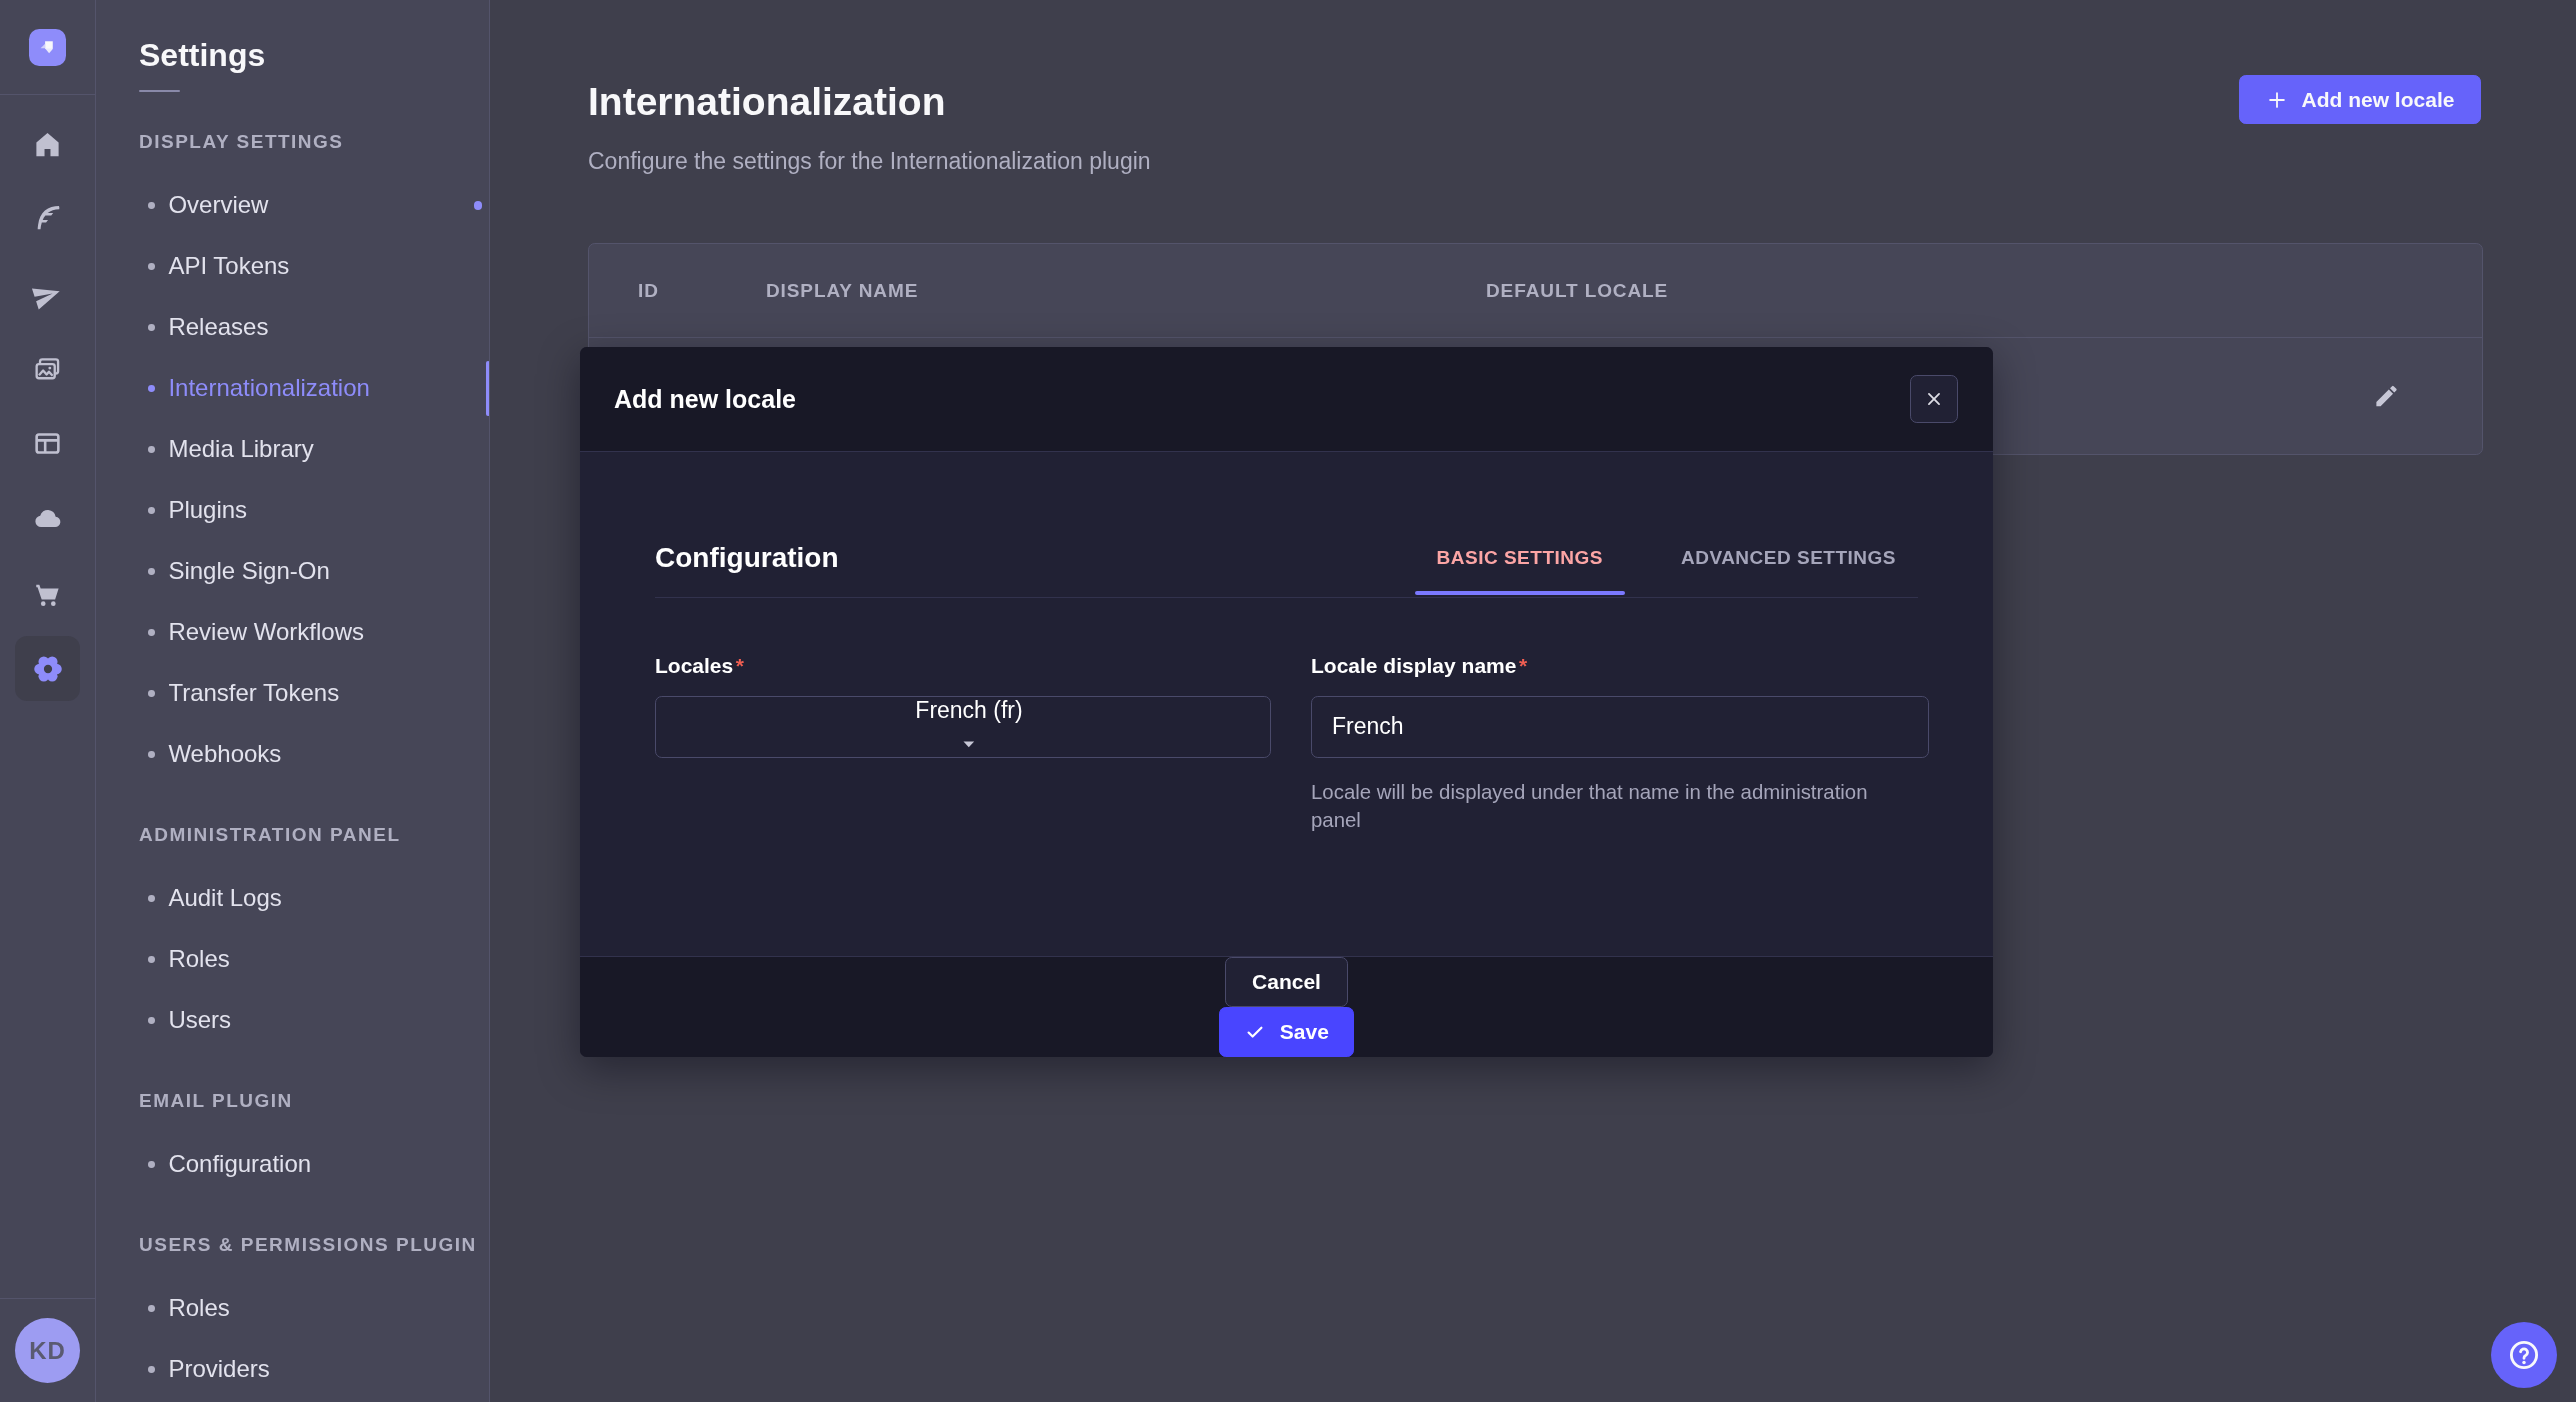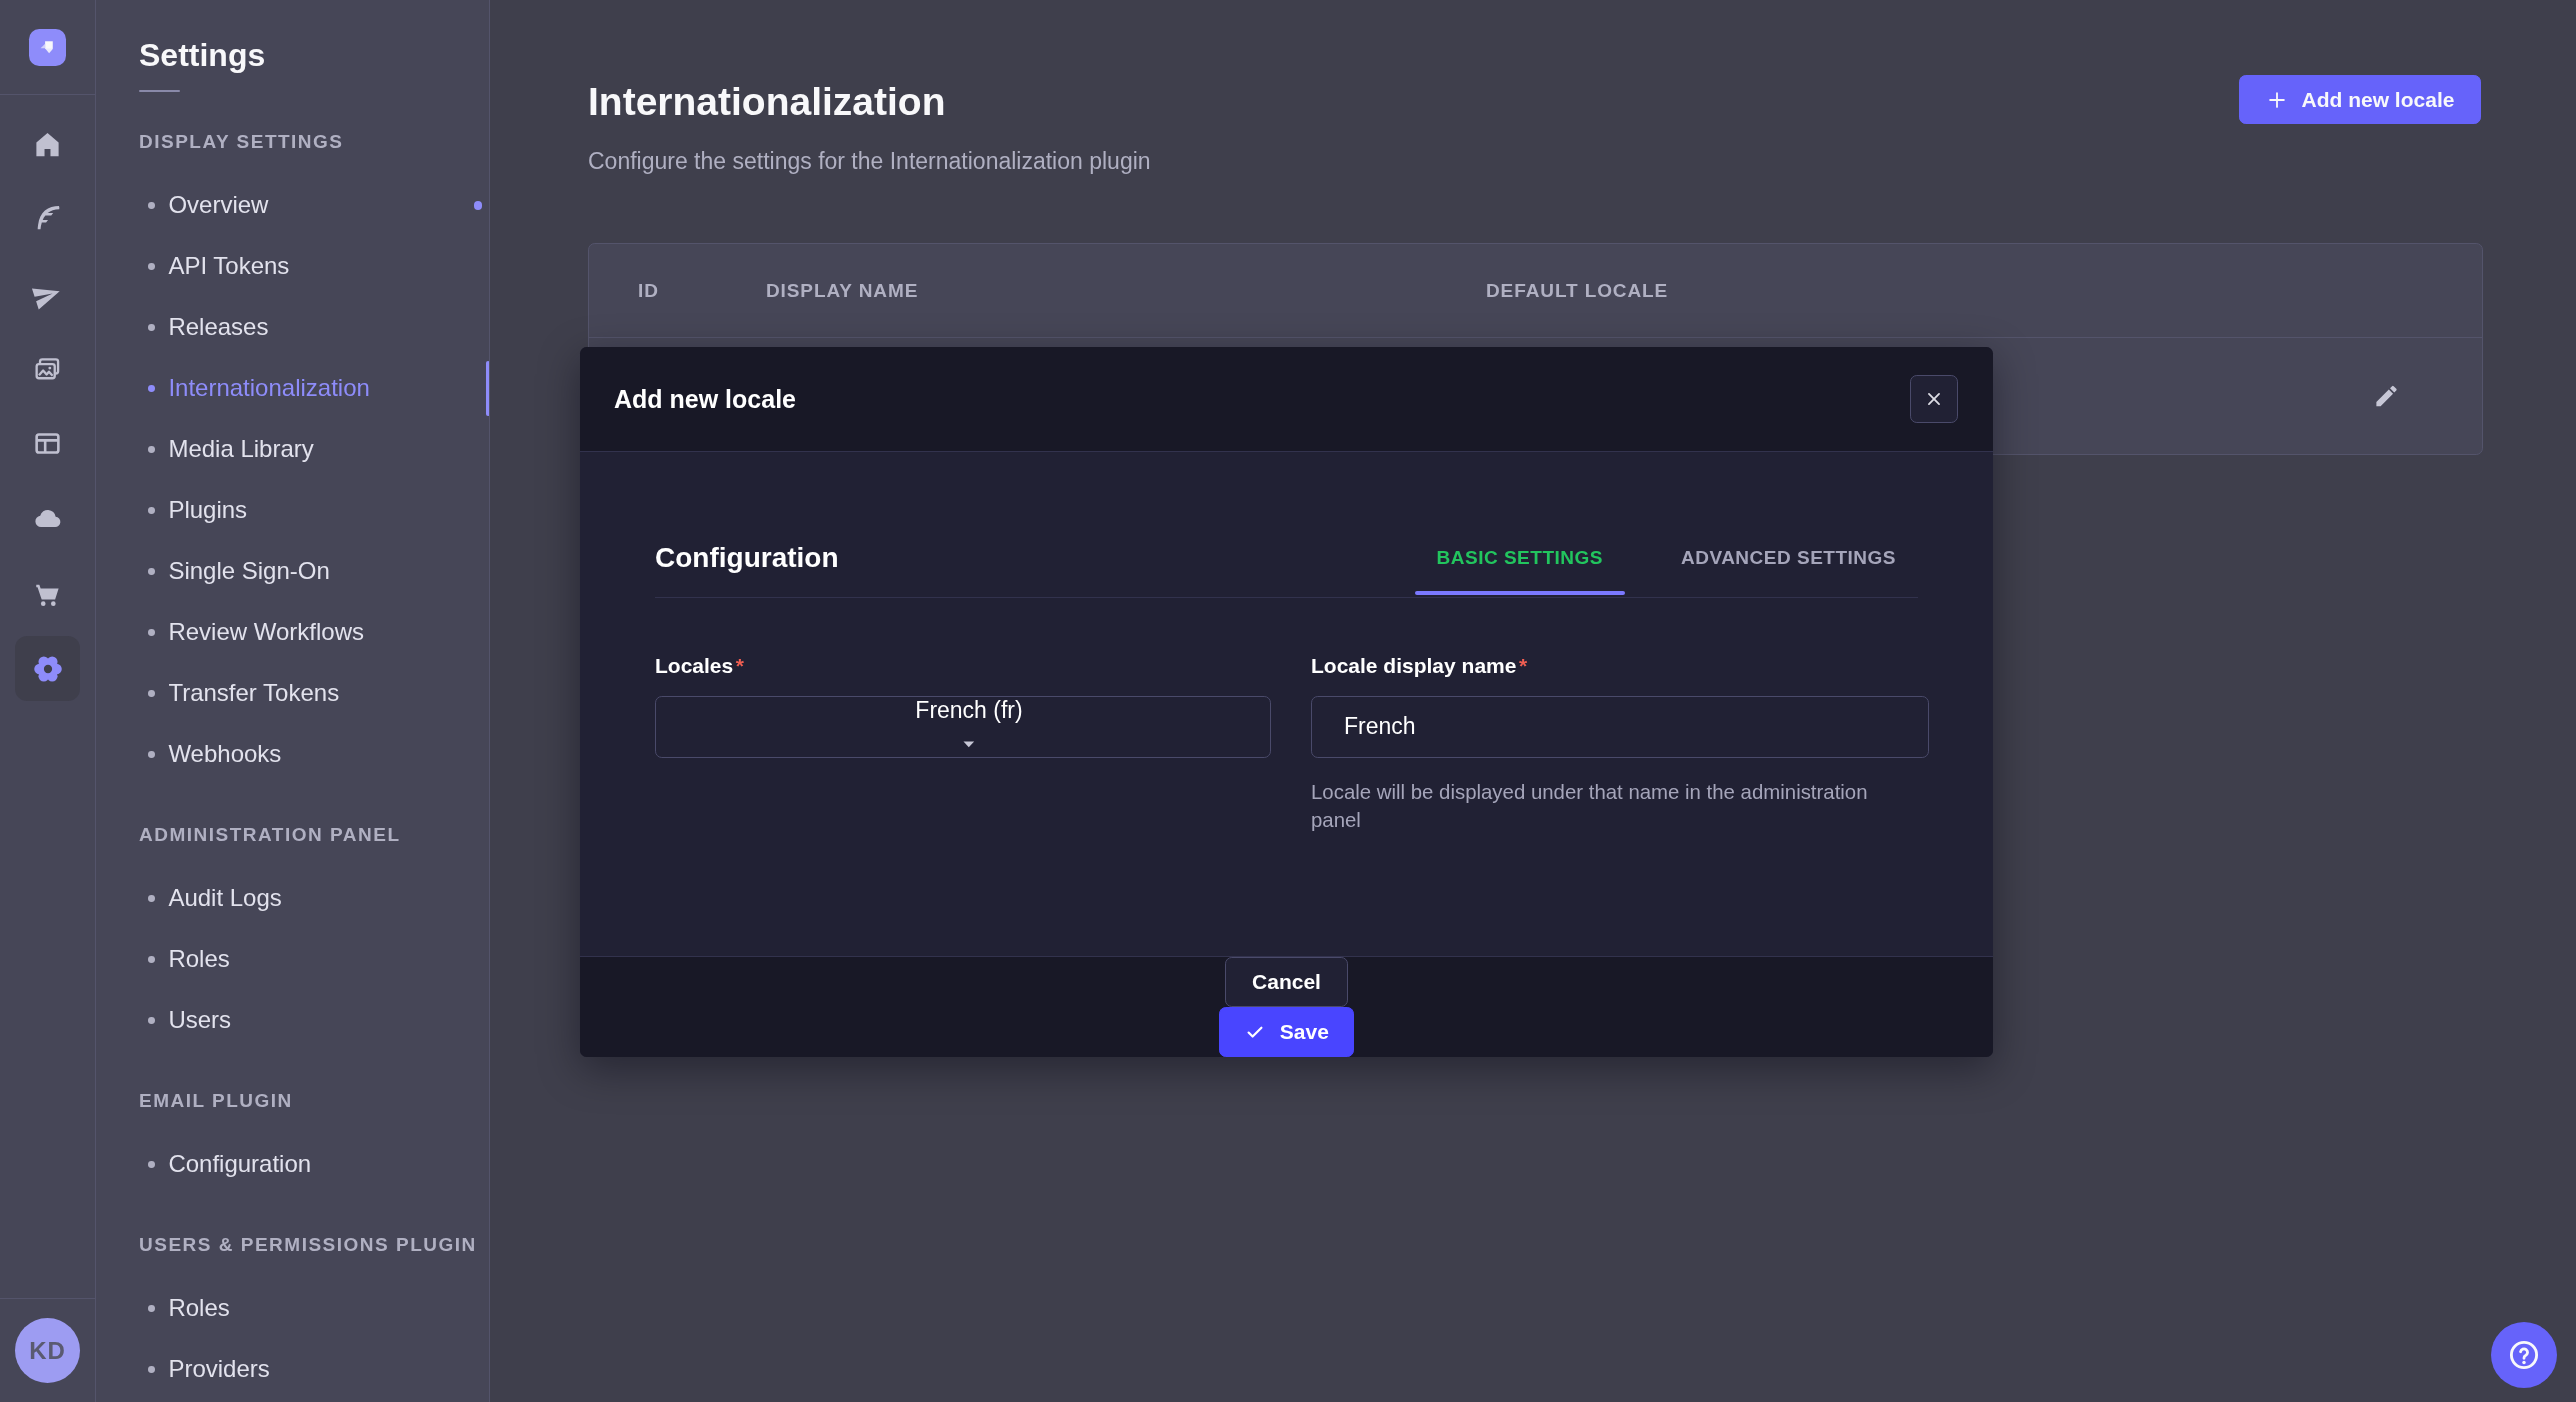--- a/index.html
+++ b/index.html
@@ -55,28 +55,28 @@
   .overlay{position:absolute;inset:0;background:rgba(220,220,228,0.2);z-index:5;}
   .modal{position:absolute;left:580px;top:347px;width:1413px;height:710px;background:#212134;border-radius:6.8px;z-index:10;box-shadow:0 12px 41px rgba(3,3,12,0.4);}
   .modal-header{height:105px;background:#181826;border-bottom:0.9px solid #32324d;border-radius:6.8px 6.8px 0 0;display:flex;align-items:center;justify-content:space-between;padding:0 35px 0 34px;}
   .modal-title{font-size:25px;font-weight:600;color:#ffffff;}
   .close-btn{width:48px;height:48px;border:0.9px solid #4a4a6a;border-radius:6.8px;background:#212134;color:#dcdce4;display:flex;align-items:center;justify-content:center;cursor:pointer;}
   .modal-body{position:relative;height:503px;padding:0 75px;}
   .section-row{display:flex;align-items:center;justify-content:space-between;margin-top:89px;padding-bottom:22px;border-bottom:0.9px solid #32324d;}
   .section-title{font-size:28px;line-height:34px;font-weight:600;color:#ffffff;}
   .tabs{display:flex;gap:34px;}
   .tab{position:relative;padding:0 22px;font-size:19px;line-height:24px;font-weight:600;letter-spacing:0.5px;color:#a5a5ba;cursor:pointer;}
-  .tab.active{color:#22c55e;}
+  .tab.active{color:#fca5a5;}
   .tab.active::after{content:"";position:absolute;left:0;right:0;bottom:-25px;height:4.3px;border-radius:2.6px;background:#7b79ff;}
   .fields{display:grid;grid-template-columns:616px 618px;column-gap:40px;margin-top:55px;}
   .field-label{display:block;font-size:21px;line-height:25.6px;font-weight:600;color:#ffffff;margin-bottom:17px;}
   .req{color:#ee5e52;margin-left:2.6px;}
   .select-box{height:62px;border:0.9px solid #4a4a6a;border-radius:6.8px;background:#212134;display:flex;align-items:center;justify-content:space-between;padding:0 24px 0 36px;color:#ffffff;font-size:23px;cursor:pointer;flex-direction:column;}
   .select-caret{color:#c7c7d6;flex:none;}
-  .text-input{width:100%;height:62px;border:0.9px solid #4a4a6a;border-radius:6.8px;background:#212134;color:#ffffff;font-size:23px;font-family:inherit;padding:0 32px;outline:none;}
+  .text-input{width:100%;height:62px;border:0.9px solid #4a4a6a;border-radius:6.8px;background:#212134;color:#ffffff;font-size:23px;font-family:inherit;padding:0 20px;outline:none;}
   .hint{margin-top:20.4px;font-size:20.4px;line-height:28px;color:#a5a5ba;max-width:572px;}
   .modal-footer{position:absolute;left:0;right:0;bottom:0;height:101px;background:#181826;border-top:0.9px solid #32324d;border-radius:0 0 6.8px 6.8px;display:flex;align-items:center;justify-content:space-between;padding:0 34px;flex-direction:column;}
   .btn-cancel{height:55px;padding:0 25.6px;background:#212134;border:0.9px solid #4a4a6a;border-radius:6.8px;color:#ffffff;font-size:21px;font-weight:600;font-family:inherit;cursor:pointer;}
   .btn-save{height:55px;padding:0 24px;background:#4945ff;border:0.9px solid #4945ff;border-radius:6.8px;color:#ffffff;font-size:21px;font-weight:600;font-family:inherit;display:flex;align-items:center;gap:13.6px;cursor:pointer;}
 
   .help-fab{position:absolute;right:19px;bottom:14.5px;width:66px;height:66px;border-radius:50%;background:#4945ff;border:none;color:#ffffff;display:flex;align-items:center;justify-content:center;z-index:4;cursor:pointer;}
 </style>
 </head>
 <body>
 

